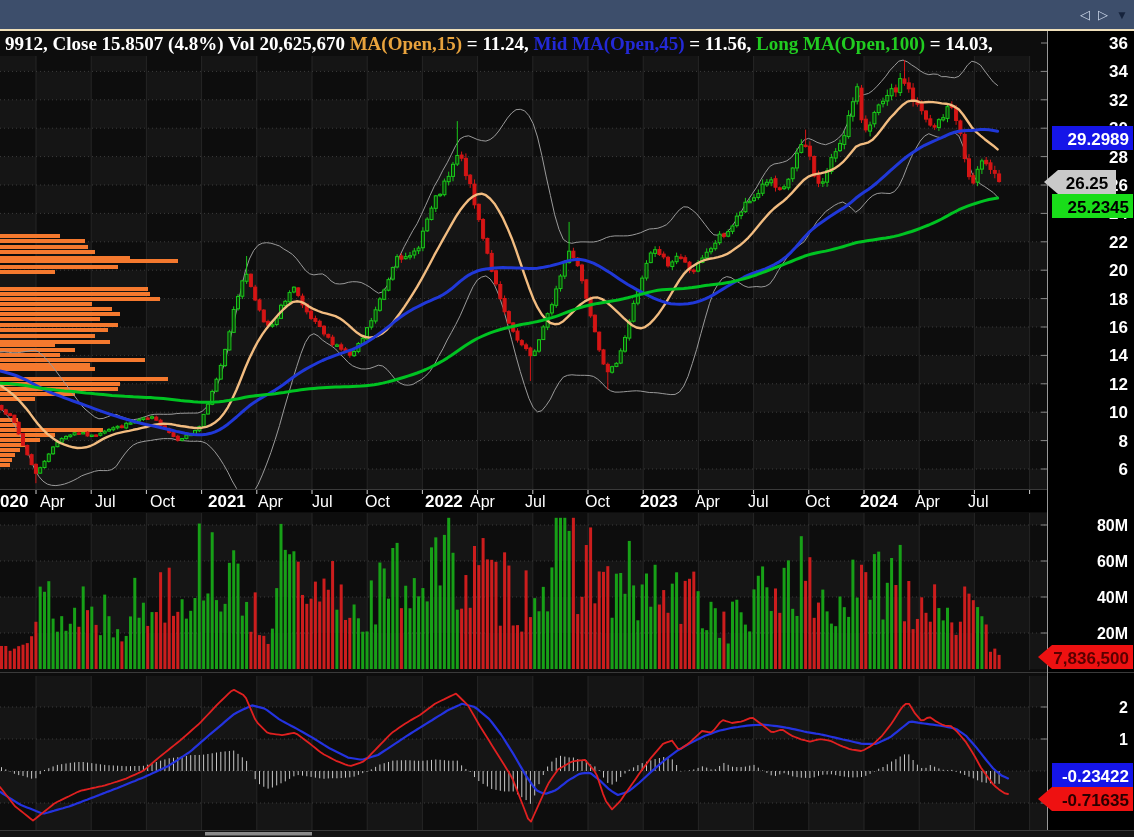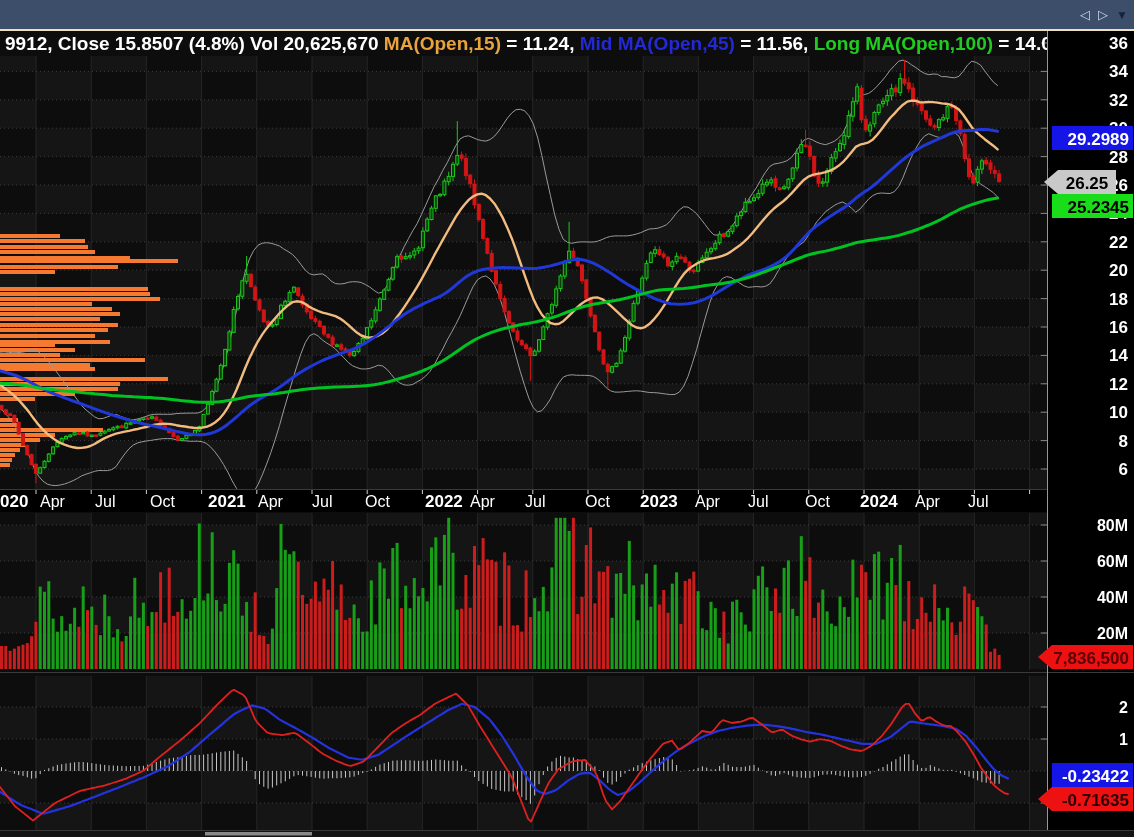--- a/index.html
+++ b/index.html
@@ -5,21 +5,21 @@
   html,body{margin:0;padding:0;background:#000;}
   body{width:1134px;height:837px;position:relative;overflow:hidden;
        font-family:"Liberation Sans",sans-serif;}
   .topbar{position:absolute;left:0;top:0;width:1134px;height:29px;background:#3d4e6b;z-index:5;}
   .accent{position:absolute;left:0;top:29px;width:1134px;height:2px;background:#efdfba;z-index:5;}
   .nav{position:absolute;right:6px;top:5px;height:20px;display:flex;gap:8px;align-items:center;z-index:6;}
   .nav span{font-size:13px;color:#cdd8ea;cursor:pointer;line-height:18px;}
   .nav span.dd{color:#16233c;font-size:12px;}
   .header{position:absolute;left:5px;top:33px;width:1042px;height:22px;z-index:4;
           font-size:19px;font-weight:700;white-space:nowrap;overflow:hidden;letter-spacing:0px;}
-  .header span{display:inline;}
+  .header span{display:inline;font-family:Liberation Serif, serif;}
   #chart{position:absolute;left:0;top:0;z-index:1;}
 </style>
 </head>
 <body>
 
 <div class="topbar">
   <div class="nav">
     <span>◁</span>
     <span>▷</span>
     <span class="dd">▼</span>

